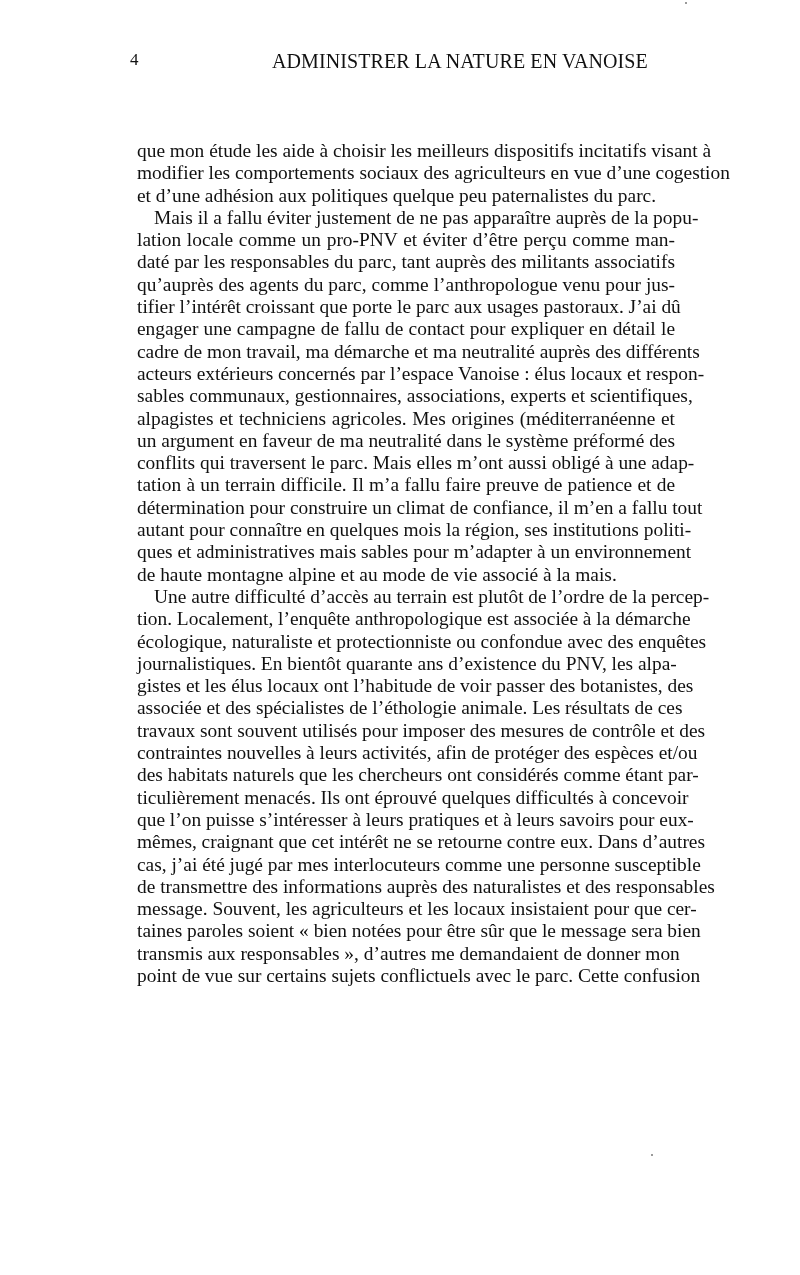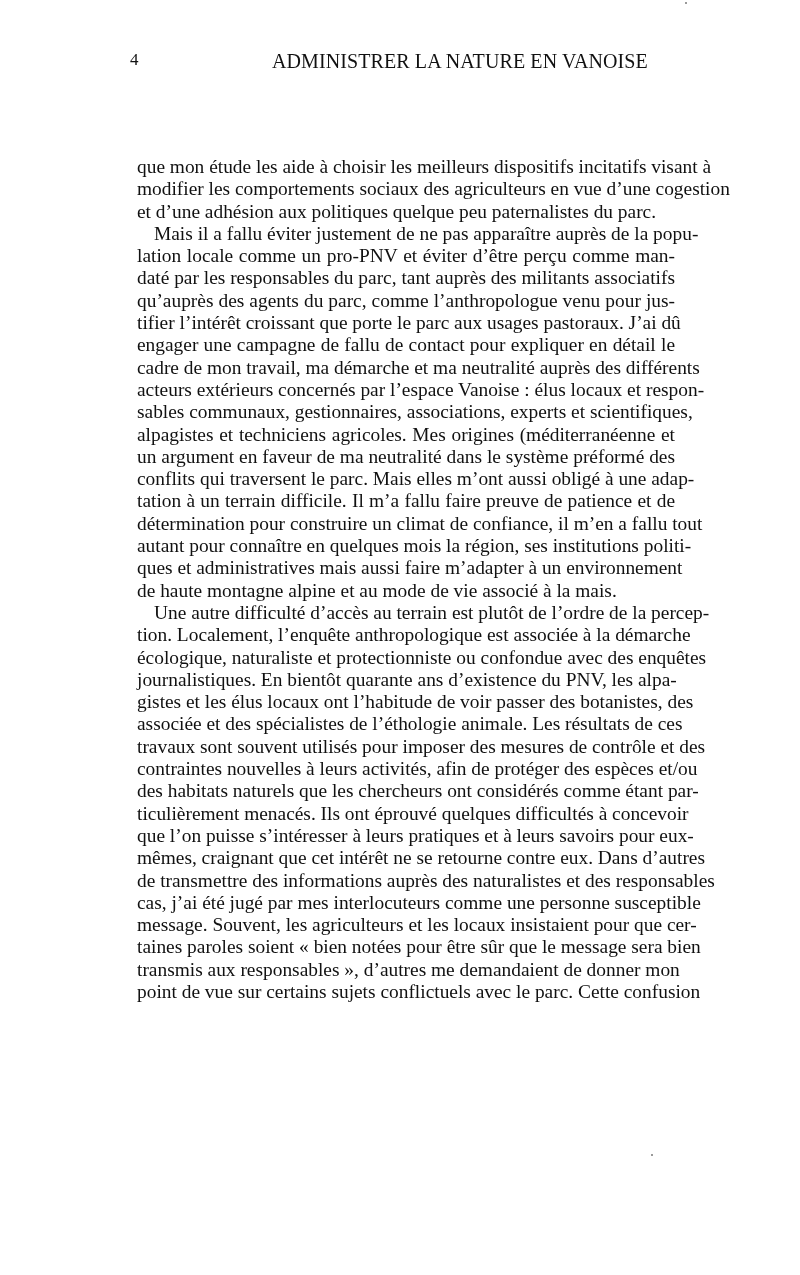--- a/index.html
+++ b/index.html
@@ -28,21 +28,21 @@
       top: 52px;
       width: 300px;
       font-size: 20px;
       line-height: 18px;
       letter-spacing: 0.1px;
       white-space: nowrap;
     }
     .text-block {
       position: absolute;
       left: 137px;
-      top: 156px;
+      top: 140px;
       width: 538px;
       font-size: 19.4px;
     }
     .line {
       display: block;
       height: 22.3px;
       line-height: 22.3px;
       white-space: nowrap;
       text-align: justify;
       text-align-last: justify;
@@ -78,36 +78,36 @@
   <span class="line">engager une campagne de fallu de contact pour expliquer en détail le</span>
   <span class="line">cadre de mon travail, ma démarche et ma neutralité auprès des différents</span>
   <span class="line">acteurs extérieurs concernés par l’espace Vanoise : élus locaux et respon-</span>
   <span class="line">sables communaux, gestionnaires, associations, experts et scientifiques,</span>
   <span class="line">alpagistes et techniciens agricoles. Mes origines (méditerranéenne et</span>
   <span class="line">un argument en faveur de ma neutralité dans le système préformé des</span>
   <span class="line">conflits qui traversent le parc. Mais elles m’ont aussi obligé à une adap-</span>
   <span class="line">tation à un terrain difficile. Il m’a fallu faire preuve de patience et de</span>
   <span class="line">détermination pour construire un climat de confiance, il m’en a fallu tout</span>
   <span class="line">autant pour connaître en quelques mois la région, ses institutions politi-</span>
-  <span class="line">ques et administratives mais aussi faire m’adapter à un environnement</span>
+  <span class="line">ques et administratives mais sables pour m’adapter à un environnement</span>
   <span class="line last">de haute montagne alpine et au mode de vie associé à la mais.</span>
   <span class="line indent">Une autre difficulté d’accès au terrain est plutôt de l’ordre de la percep-</span>
   <span class="line">tion. Localement, l’enquête anthropologique est associée à la démarche</span>
   <span class="line">écologique, naturaliste et protectionniste ou confondue avec des enquêtes</span>
   <span class="line">journalistiques. En bientôt quarante ans d’existence du PNV, les alpa-</span>
   <span class="line">gistes et les élus locaux ont l’habitude de voir passer des botanistes, des</span>
   <span class="line">associée et des spécialistes de l’éthologie animale. Les résultats de ces</span>
   <span class="line">travaux sont souvent utilisés pour imposer des mesures de contrôle et des</span>
   <span class="line">contraintes nouvelles à leurs activités, afin de protéger des espèces et/ou</span>
   <span class="line">des habitats naturels que les chercheurs ont considérés comme étant par-</span>
   <span class="line">ticulièrement menacés. Ils ont éprouvé quelques difficultés à concevoir</span>
   <span class="line">que l’on puisse s’intéresser à leurs pratiques et à leurs savoirs pour eux-</span>
   <span class="line">mêmes, craignant que cet intérêt ne se retourne contre eux. Dans d’autres</span>
+  <span class="line">cas, j’ai été jugé par mes interlocuteurs comme une personne susceptible</span>
   <span class="line">de transmettre des informations auprès des naturalistes et des responsables</span>
-  <span class="line">cas, j’ai été jugé par mes interlocuteurs comme une personne susceptible</span>
   <span class="line">message. Souvent, les agriculteurs et les locaux insistaient pour que cer-</span>
   <span class="line">taines paroles soient « bien notées pour être sûr que le message sera bien</span>
   <span class="line">transmis aux responsables », d’autres me demandaient de donner mon</span>
   <span class="line">point de vue sur certains sujets conflictuels avec le parc. Cette confusion</span>
 </div>
 
 <div class="stray-mark" style="left:685px; top:2px;"></div>
 <div class="stray-mark" style="left:651px; top:1154px;"></div>
 
 </body></html>

